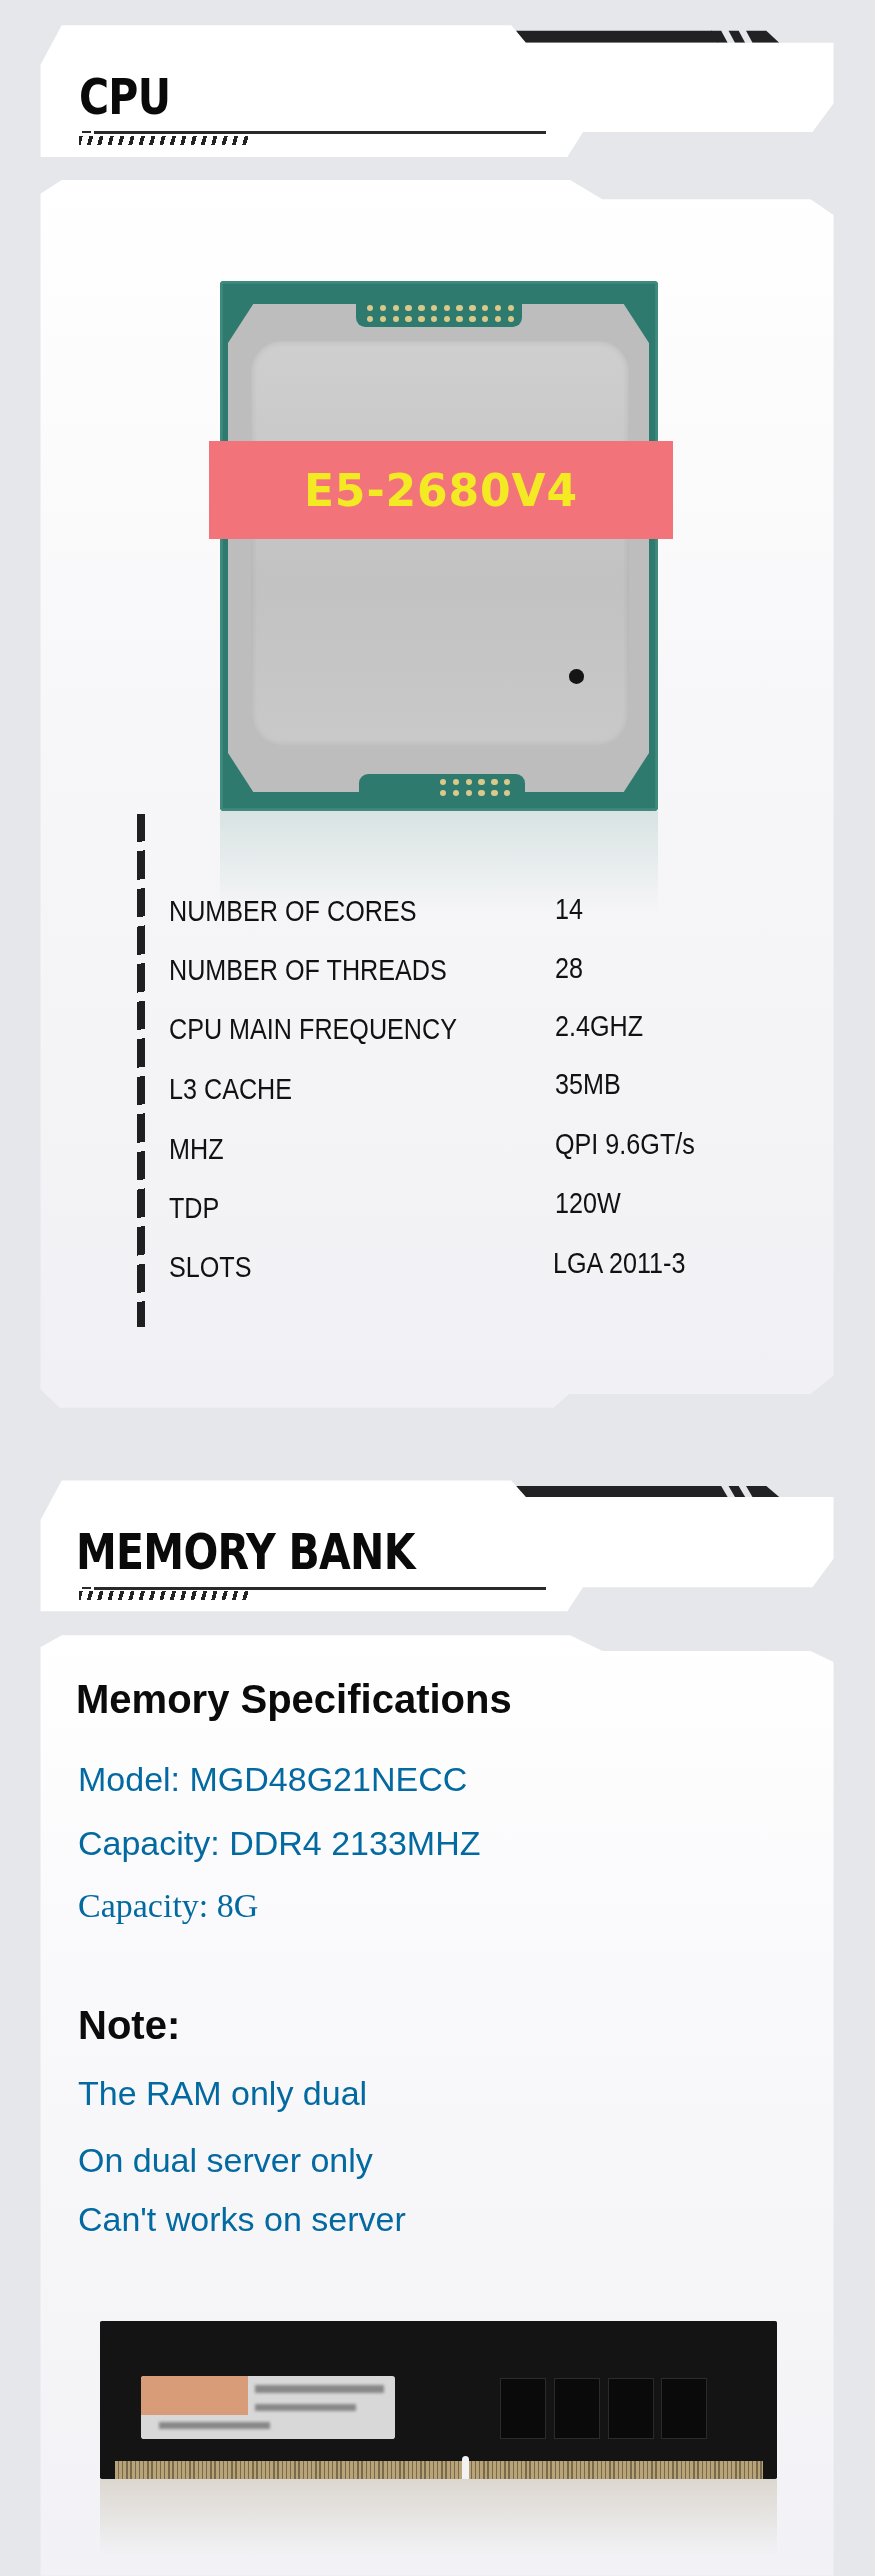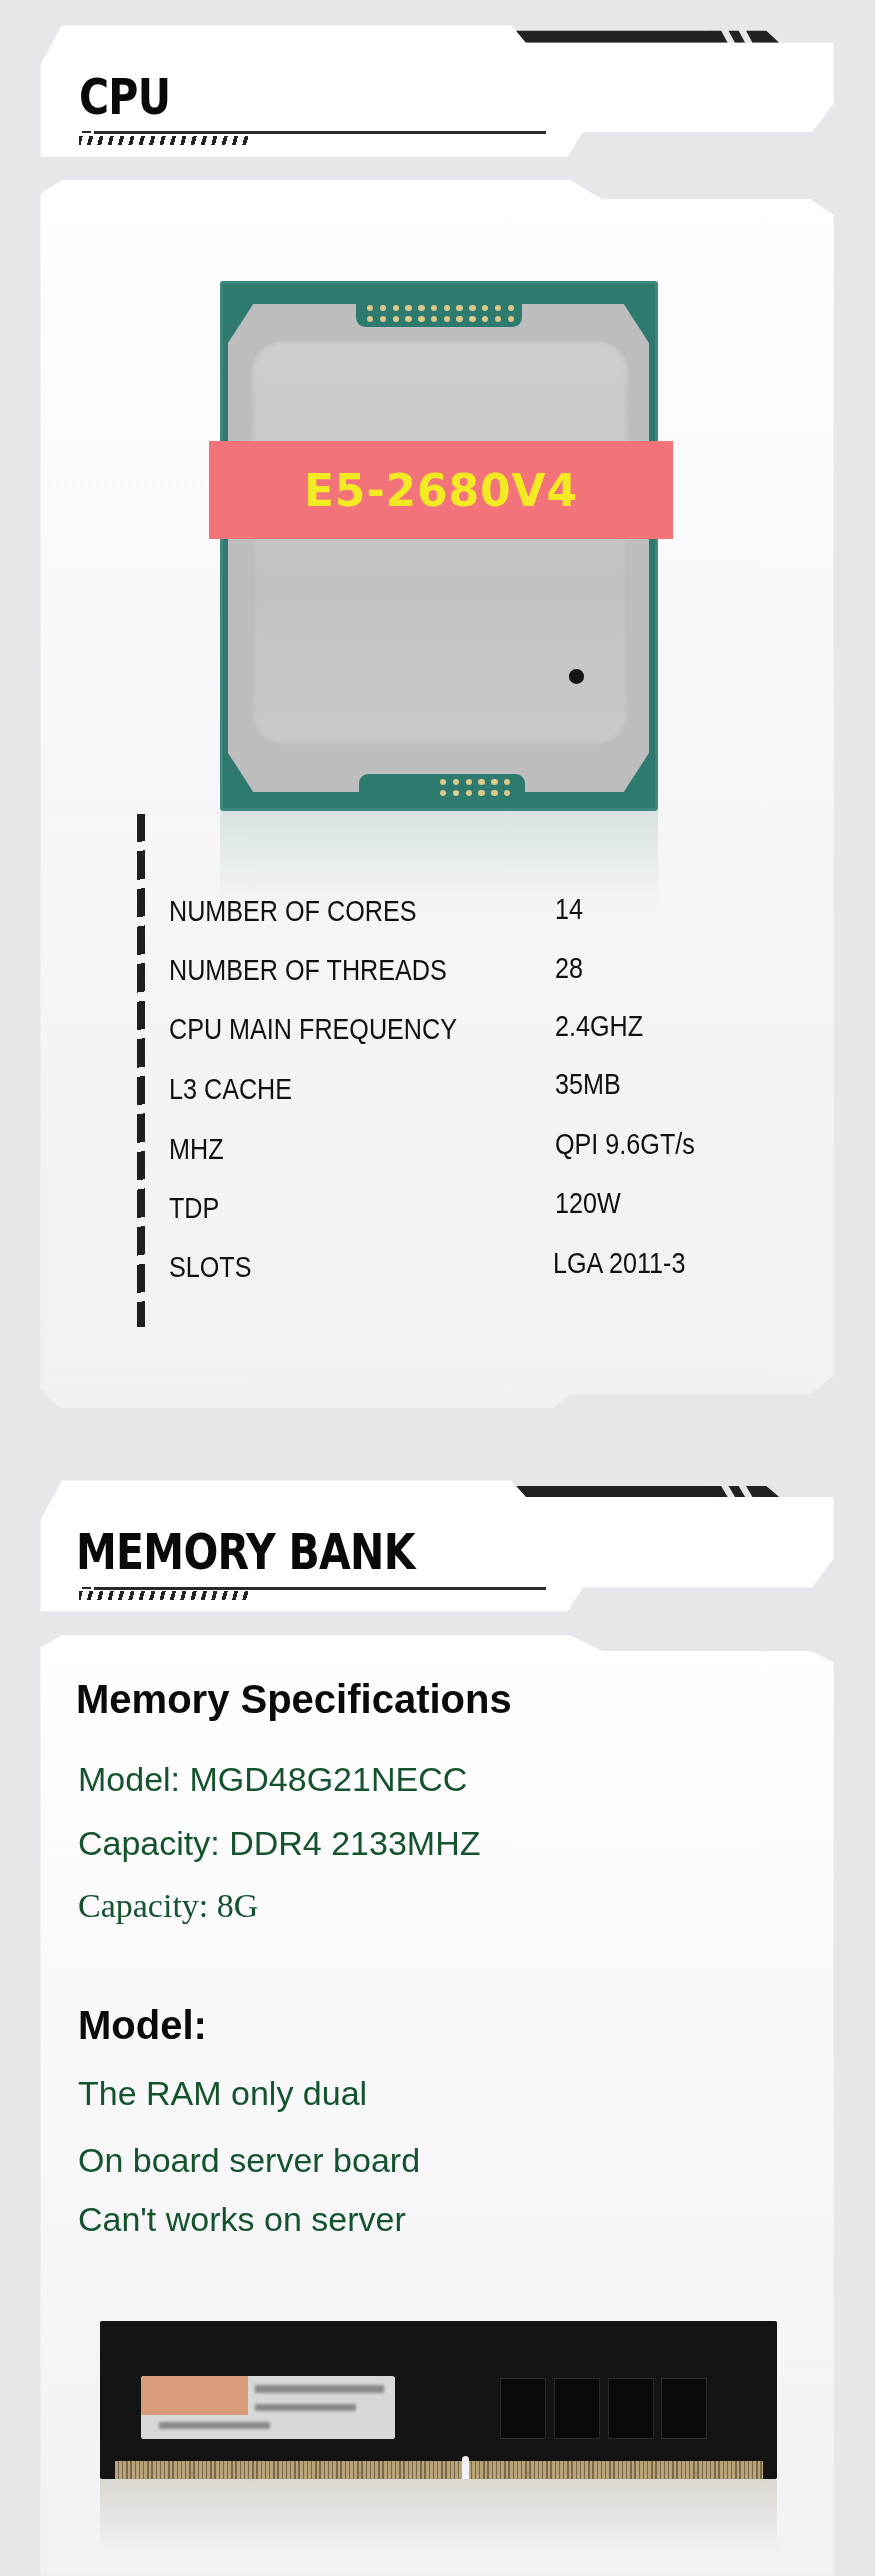--- a/index.html
+++ b/index.html
@@ -3,21 +3,21 @@
 <meta charset="utf-8">
 <style>
   html, body { margin:0; padding:0; }
   body { width:875px; height:2576px; background:#e6e7ea; position:relative; overflow:hidden; font-family:"Liberation Sans", sans-serif; color:#111; }
   svg.shape { position:absolute; left:0; top:0; }
   .sec-title { position:absolute; font-family:"DejaVu Sans", sans-serif; font-weight:bold; color:#0a0a0a; letter-spacing:-0.9px; transform-origin:left top; white-space:nowrap; line-height:1; }
   .underline { position:absolute; height:2.8px; background:#2a2a2c; }
   .hatch { position:absolute; height:9.2px; background:repeating-linear-gradient(105deg, #222 0 3.7px, transparent 3.7px 10px); }
   .spec-bar { position:absolute; width:8.3px; background:repeating-linear-gradient(170deg, #1f1f22 0 28px, transparent 28px 37px); }
   .spec-label, .spec-value { position:absolute; font-size:28.6px; color:#111; white-space:nowrap; font-family:"Liberation Sans", sans-serif; transform:scaleX(0.88); transform-origin:left center; line-height:1; }
-  .mem-text { position:absolute; font-size:34px; color:#14532d; white-space:nowrap; line-height:1; font-family:"Liberation Sans", sans-serif; }
+  .mem-text { position:absolute; font-size:34px; color:#0369a1; white-space:nowrap; line-height:1; font-family:"Liberation Sans", sans-serif; }
   .mem-h { position:absolute; font-size:40px; font-weight:bold; color:#0b0b0b; white-space:nowrap; line-height:1; font-family:"Liberation Sans", sans-serif; }
   
   .cpu-pcb { position:absolute; left:220px; top:281px; width:438px; height:530px; background:#2f7a6e; border-radius:3.7px; box-shadow:inset 0 0 0 2.8px #3e8a7d; }
   .cpu-ihs { position:absolute; left:228px; top:304px; width:421px; height:488px; background:#bdbdbd; clip-path:polygon(6% 0,94% 0,100% 8%,100% 92%,94% 100%,6% 100%,0 92%,0 8%); }
   .cpu-ihs-inner { position:absolute; left:251px; top:341px; width:378px; height:405px; background:linear-gradient(180deg,#cfcfcf,#c2c2c2 60%,#c9c9c9); border-radius:31px; box-shadow:inset 0 0 7.4px rgba(0,0,0,.12); }
   .cpu-notch { position:absolute; width:166px; height:28px; background:#2f7a6e; left:356px; border-radius:0 0 9.2px 9.2px; }
   .pad-row { position:absolute; display:flex; gap:6.4px; }
   .pad { width:6.4px; height:6.4px; border-radius:50%; background:#d9c98a; }
   .cpu-hole { position:absolute; left:569px; top:669px; width:14.7px; height:14.7px; border-radius:50%; background:#151515; }
   .cpu-label { position:absolute; left:209px; top:441px; width:464px; height:98px; background:#f3737a; display:flex; align-items:center; justify-content:center; }
@@ -168,23 +168,23 @@
   <div class="sec-title" style="left:76px;top:1527px;font-size:50px;transform:scaleX(0.82);">MEMORY BANK</div>
   <div class="underline" style="left:94px;top:1587px;width:452px;"></div>
   <div class="underline" style="left:82px;top:1587px;width:9.2px;height:1.8px;"></div>
   <div class="hatch" style="left:79px;top:1591px;width:171px;"></div>
 
   <div class="mem-h" style="left:76px;top:1679px;text-align:right;">Memory Specifications</div>
   <div class="mem-text" style="left:78px;top:1762px;">Model: MGD48G21NECC</div>
   <div class="mem-text" style="left:78px;top:1826px;">Capacity: DDR4 2133MHZ</div>
   <div class="mem-text" style="left:78px;top:1889px;font-family:Liberation Serif, serif;">Capacity: 8G</div>
 
-  <div class="mem-h" style="left:78px;top:2005px;">Model:</div>
+  <div class="mem-h" style="left:78px;top:2005px;">Note:</div>
   <div class="mem-text" style="left:78px;top:2076px;">The RAM only dual</div>
-  <div class="mem-text" style="left:78px;top:2143px;">On board server board</div>
+  <div class="mem-text" style="left:78px;top:2143px;">On dual server only</div>
   <div class="mem-text" style="left:78px;top:2202px;">Can't works on server</div>
 
   <div class="ram">
     <div class="ram-sticker">
       <div class="orange"></div>
       <div class="blur"></div>
       <div class="blur" style="top:28px;width:101px;"></div>
       <div class="blur" style="top:46px;width:111px;left:18.4px;"></div>
     </div>
     <div class="ram-chip" style="left:400px;"></div>

